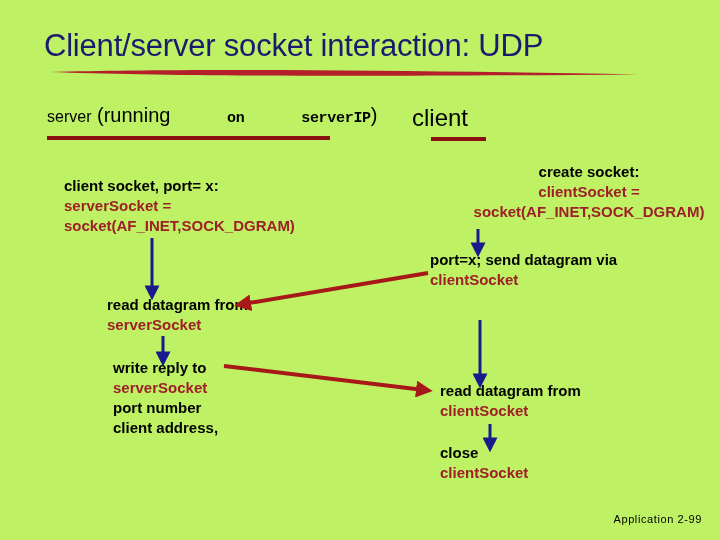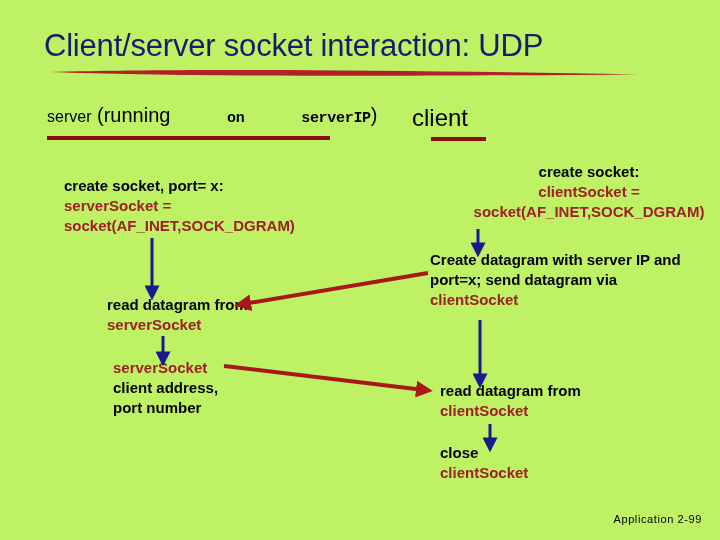--- a/index.html
+++ b/index.html
@@ -143,41 +143,41 @@
 
   <div id="server-head">
     <span class="big">server</span><span class="mid"> (</span><span class="mid">running</span><span class="mono"> on </span><span class="mono">serverIP</span><span class="mid">)</span>
   </div>
   <div id="server-head-underline"></div>
 
   <div id="client-head">client</div>
   <div id="client-head-underline"></div>
 
   <div class="block" id="srv-create">
-      <div class="plain">create socket, port= x:</div>
+      <div class="plain">client socket, port= x:</div>
       <div class="code">serverSocket =</div>
       <div class="code">socket(AF_INET,SOCK_DGRAM)</div>
     </div>
   <div class="block" id="srv-read">
       <div class="plain">read datagram from</div>
       <div class="code">serverSocket</div>
     </div>
   <div class="block" id="srv-write">
+      <div class="plain">write reply to</div>
       <div class="code">serverSocket</div>
+      <div class="plain">port number</div>
       <div class="plain">client address,</div>
-      <div class="plain">port number</div>
     </div>
 
   <div class="block" id="cli-create">
       <div class="plain">create socket:</div>
       <div class="code">clientSocket =</div>
       <div class="code">socket(AF_INET,SOCK_DGRAM)</div>
     </div>
   <div class="block" id="cli-datagram">
-      <div class="plain">Create datagram with server IP and</div>
       <div class="plain">port=x; send datagram via</div>
       <div class="code">clientSocket</div>
     </div>
   <div class="block" id="cli-read">
       <div class="plain">read datagram from</div>
       <div class="code">clientSocket</div>
     </div>
   <div class="block" id="cli-close">
       <div class="plain">close</div>
       <div class="code">clientSocket</div>

